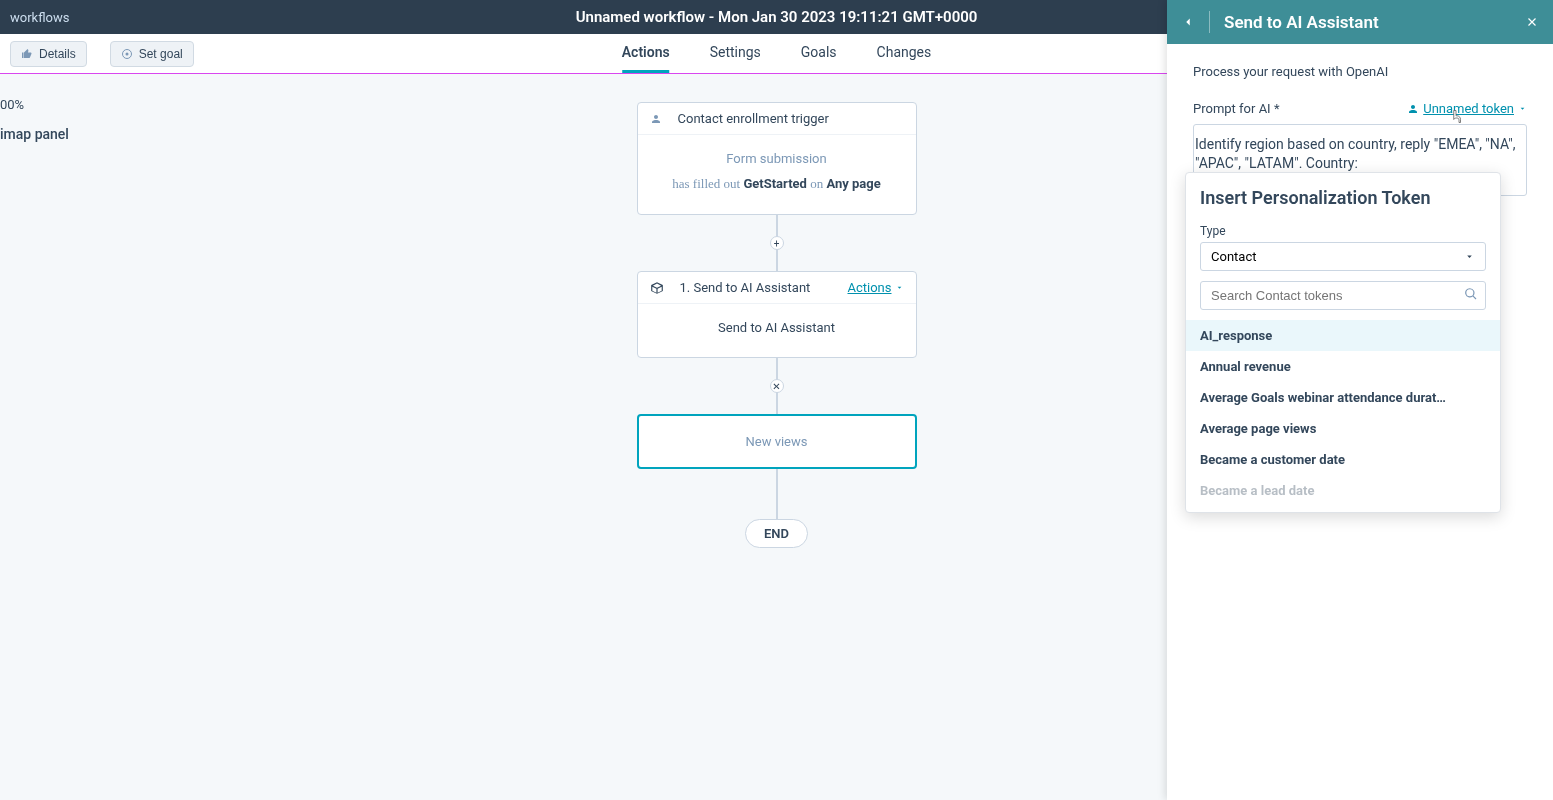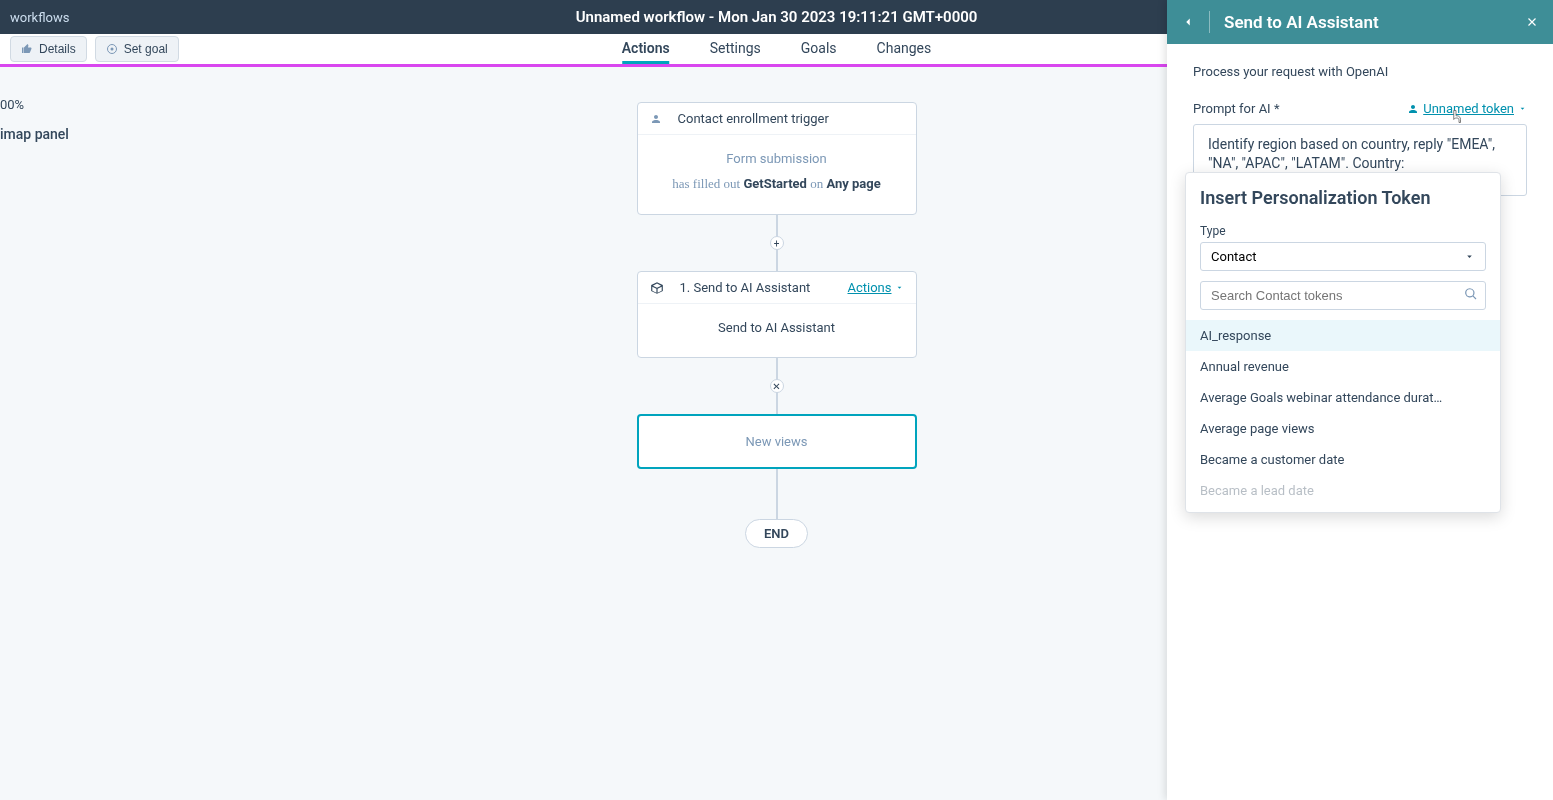--- a/index.html
+++ b/index.html
@@ -1,20 +1,20 @@
 <!DOCTYPE html>
 <html><head>
 <meta charset="utf-8">
 <style>
   * { box-sizing: border-box; margin: 0; padding: 0; }
   html, body { width: 1553px; height: 800px; font-family: -apple-system, BlinkMacSystemFont, "Segoe UI", Roboto, Arial, sans-serif; background: #f5f8fa; overflow: hidden; }
   .top-bar { position: absolute; top: 0; left: 0; right: 0; height: 34px; background: #2d3e4f; color: #fff; display: flex; align-items: center; padding: 0 10px; }
   .top-bar .workflows-link { color: #cde; font-size: 13px; }
   .top-bar .title { position: absolute; left: 50%; transform: translateX(-50%); font-size: 15px; font-weight: 600; color: #fff; }
-  .secondary-bar { position: absolute; top: 34px; left: 0; right: 0; height: 33px; background: #fff; border-bottom: 3px solid #d946ef; display: flex; align-items: center; padding: 0 10px; }
+  .secondary-bar { position: absolute; top: 34px; left: 0; right: 0; height: 40px; background: #fff; border-bottom: 1px solid #d946ef; display: flex; align-items: center; padding: 0 10px; gap: 15px; }
   .pill-btn { display: inline-flex; align-items: center; gap: 6px; background: #eef2f6; border: 1px solid #d1dae3; border-radius: 4px; height: 26px; padding: 0 10px; font-size: 12px; color: #33475b; margin-right: 8px; }
   .pill-icon { width: 12px; height: 12px; display: inline-block; }
   .nav-tabs { position: absolute; left: 50%; transform: translateX(-50%); display: flex; gap: 40px; height: 100%; align-items: center; }
   .nav-tab { font-size: 14px; color: #33475b; height: 100%; display: flex; align-items: center; border-bottom: 3px solid transparent; cursor: pointer; }
   .nav-tab.active { border-bottom: 3px solid #00a4bd; font-weight: 600; }
   .canvas { position: absolute; top: 74px; left: 0; right: 0; bottom: 0; background: #f5f8fa; }
   .zoom-label { position: absolute; top: 23px; left: 0; font-size: 13px; color: #33475b; }
   .minimap-label { position: absolute; top: 52px; left: 0; font-size: 14px; color: #33475b; font-weight: 500; }
   .flow-col { position: absolute; left: 50%; transform: translateX(-50%); top: 28px; width: 280px; display: flex; flex-direction: column; align-items: center; }
   .card { width: 100%; background: #fff; border: 1px solid #cbd6e2; border-radius: 4px; }
@@ -29,29 +29,29 @@
   .new-action-card { width: 100%; border: 2px solid #00a4bd; border-radius: 4px; background: #fff; padding: 18px 0; text-align: center; font-size: 13px; color: #7c98b6; }
   .side-panel { position: absolute; top: 0; right: 0; width: 386px; height: 800px; background: #fff; box-shadow: -2px 0 8px rgba(0,0,0,0.12); z-index: 50; display: flex; flex-direction: column; }
   .side-header { height: 44px; background: #3e8e97; color: #fff; display: flex; align-items: center; padding: 0 14px; gap: 14px; }
   .side-header .panel-title { font-size: 17px; font-weight: 600; flex: 1; }
   .back-icon, .close-panel-icon { cursor: pointer; }
   .side-body { padding: 20px 26px; font-size: 13px; color: #33475b; }
   .process-line { margin-bottom: 22px; }
   .field-row { display: flex; justify-content: space-between; align-items: center; margin-bottom: 8px; }
   .field-label { font-size: 13px; color: #33475b; }
   .token-link { color: #0091ae; text-decoration: underline; font-size: 13px; display: flex; align-items: center; gap: 4px; cursor: pointer; }
-  .prompt-box { border: 1px solid #cbd6e2; border-radius: 3px; padding: 10px 14px; min-height: 72px; font-size: 14px; line-height: 1.35; color: #33475b; }
+  .prompt-box { border: 1px solid #cbd6e2; border-radius: 3px; padding: 10px 1px; min-height: 72px; font-size: 14px; line-height: 1.35; color: #33475b; }
   .popover { position: absolute; top: 172px; right: 52px; width: 316px; background: #fff; border: 1px solid #dfe3e8; border-radius: 4px; box-shadow: 0 4px 16px rgba(0,0,0,0.15); z-index: 80; padding: 14px 14px 0; }
   .pop-title { font-size: 18px; font-weight: 600; color: #33475b; margin-bottom: 14px; line-height: 1.25; }
   .pop-label { font-size: 12px; color: #33475b; margin-bottom: 4px; }
   .pop-select { border: 1px solid #cbd6e2; border-radius: 3px; padding: 6px 10px; font-size: 13px; display: flex; justify-content: space-between; align-items: center; margin-bottom: 10px; cursor: pointer; }
   .pop-search { position: relative; margin-bottom: 0; }
   .pop-search input { width: 100%; border: 1px solid #cbd6e2; border-radius: 3px; padding: 6px 30px 6px 10px; font-size: 13px; }
   .pop-search .search-icon { position: absolute; right: 8px; top: 6px; color: #7c98b6; }
-  .token-list { margin: 10px -14px 12px; max-height: 180px; overflow: hidden; }
+  .token-list { margin: 10px -14px 12px; max-height: 180px; overflow: hidden; font-weight: bold; }
   .token-item { padding: 8px 14px; font-size: 13px; color: #33475b; cursor: pointer; white-space: nowrap; overflow: hidden; text-overflow: ellipsis; }
   .token-item:hover, .token-item.highlight { background: #eaf7fb; }
   .cursor-icon { position: absolute; top: 108px; right: 88px; z-index: 90; }
   .icon-svg { width: 14px; height: 14px; fill: currentColor; }
   .icon-user { width: 12px; height: 12px; fill: #7c98b6; }
 </style>
 </head>
 <body>
 
 <div class="top-bar">

